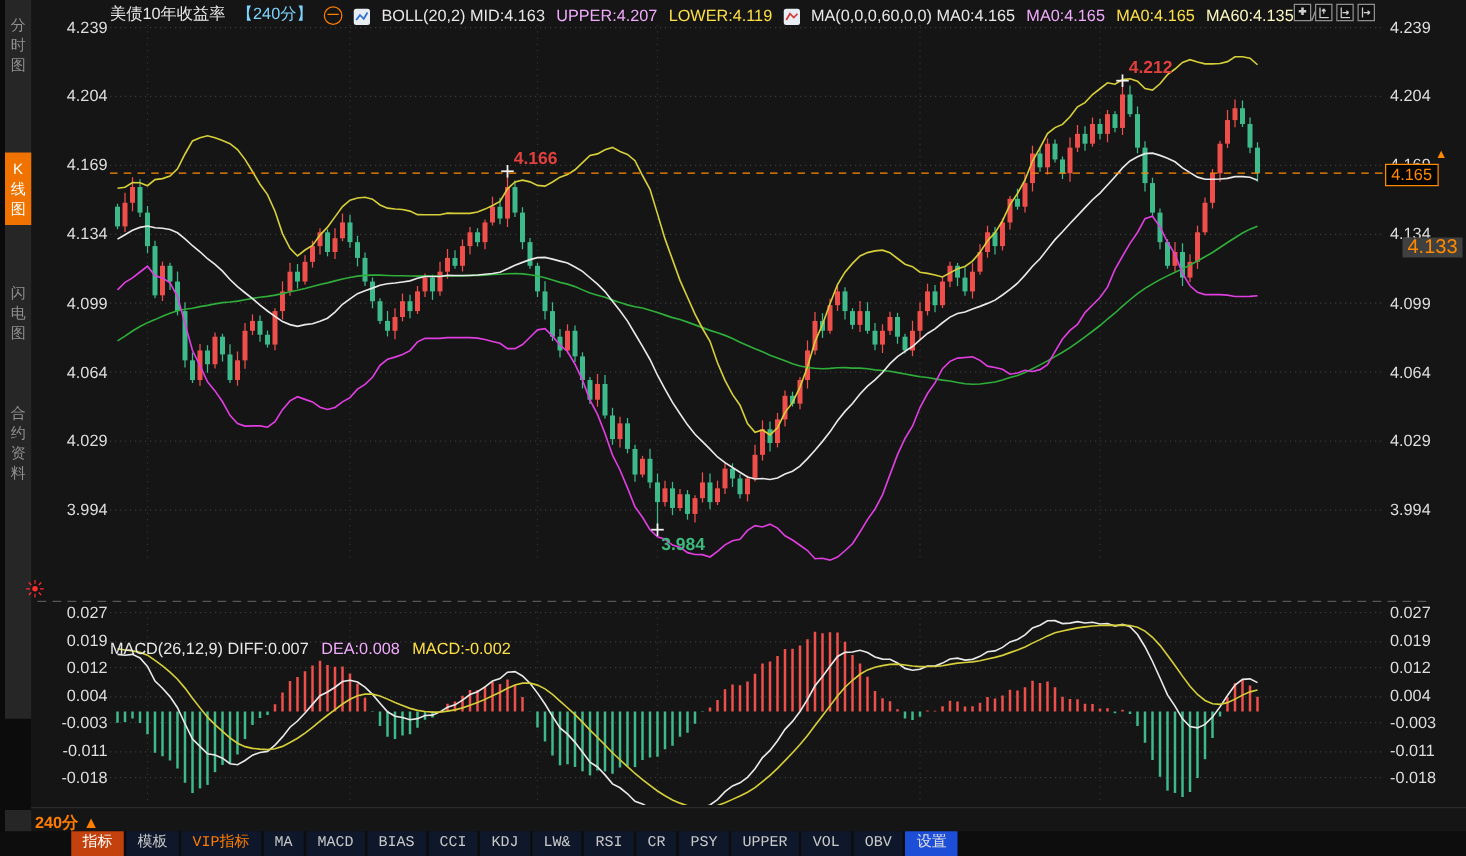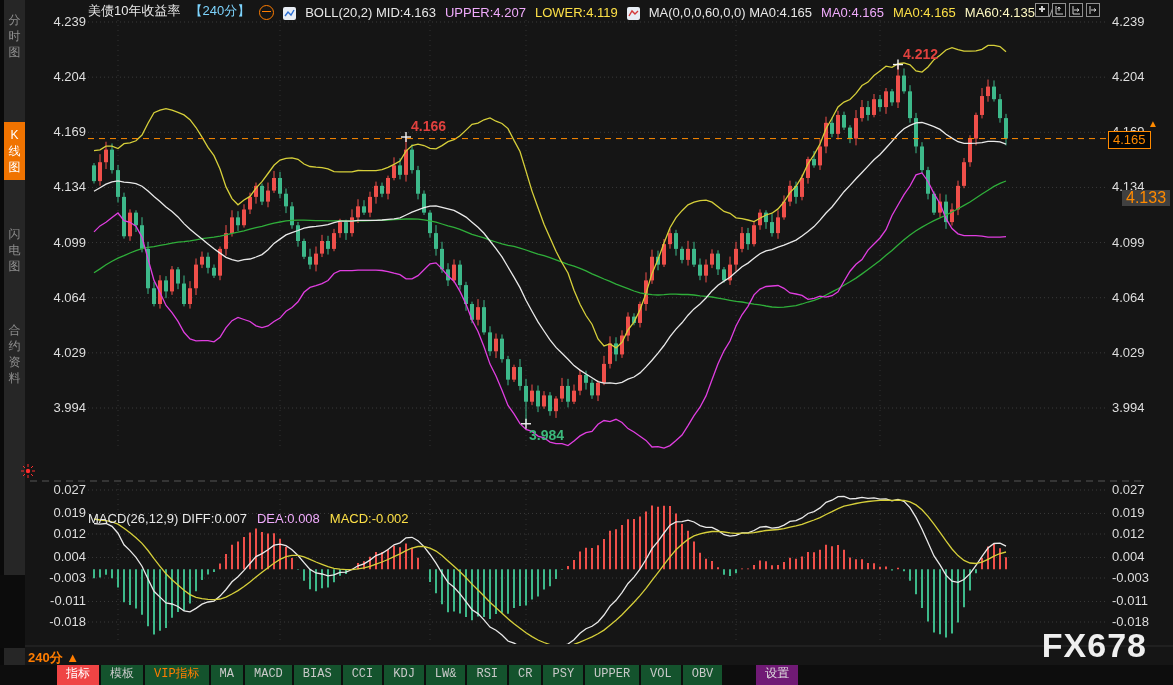--- a/index.html
+++ b/index.html
@@ -35,25 +35,25 @@
             color:#ff8a00;font-size:16px;line-height:16px;z-index:7;margin-left:14px;}
   
   #macd-header{position:absolute;left:88px;top:463px;display:flex;gap:10px;font-size:13px;white-space:nowrap;z-index:6;margin-top:48px;}
   #macd-star{position:absolute;left:20px;top:463px;width:16px;height:16px;z-index:6;}
   
   #xaxis{position:absolute;left:0;top:648px;width:1173px;height:17px;z-index:6;}
   #period-label{position:absolute;left:28px;top:649px;color:#ff7d00;font-size:13px;font-weight:700;z-index:6;}
   
   #toolbar{position:absolute;left:0;top:665px;width:1173px;height:20px;background:#0d0d0d;
            display:flex;align-items:stretch;gap:2px;padding-left:57px;box-sizing:border-box;z-index:6;}
-  .tb-btn{background:#14532d;color:#c9c9c9;font-size:12px;line-height:19px;padding:0 9px;cursor:pointer;
+  .tb-btn{background:#0f172a;color:#c9c9c9;font-size:12px;line-height:19px;padding:0 9px;cursor:pointer;
           font-family:"Liberation Mono","Liberation Sans",sans-serif;white-space:nowrap;}
-  .tb-btn.active{background:#ef4444;color:#fff;}
+  .tb-btn.active{background:#c2410c;color:#fff;}
   .tb-btn.vip{color:#ff7d00;}
-  .tb-btn.settings{background:#701a75;color:#e0e0e0;margin-left:32px;}
+  .tb-btn.settings{background:#1d4ed8;color:#e0e0e0;}
   
   #watermark{position:absolute;right:26px;top:626px;font-size:34px;font-weight:700;color:#efefef;
              letter-spacing:1px;z-index:8;font-family:"Liberation Sans",sans-serif;}
   #chart-svg{position:absolute;left:0;top:0;z-index:2;}
 </style>
 </head>
 <body>
 
 <div id="app">
 
@@ -729,14 +729,13 @@
       <div class="tb-btn">LW&amp;</div>
       <div class="tb-btn">RSI</div>
       <div class="tb-btn">CR</div>
       <div class="tb-btn">PSY</div>
       <div class="tb-btn">UPPER</div>
       <div class="tb-btn">VOL</div>
       <div class="tb-btn">OBV</div>
       <div class="tb-btn settings">设置</div>
     </div>
 
-  <div id="watermark">FX678</div>
 </div>
 
 </body></html>

